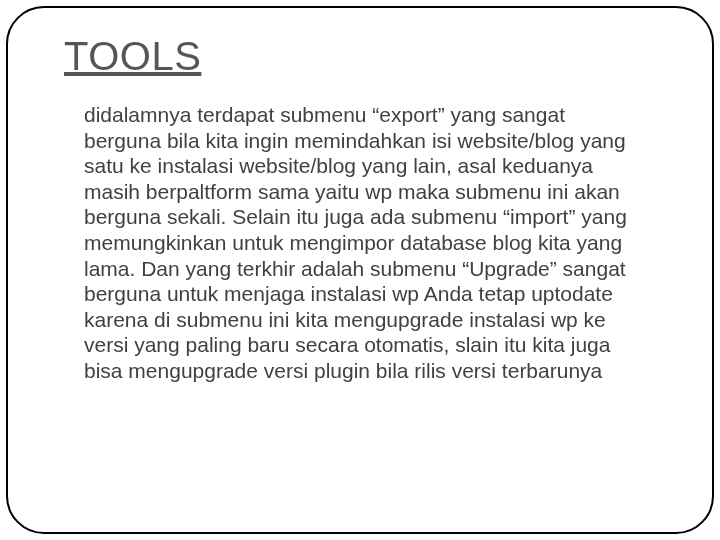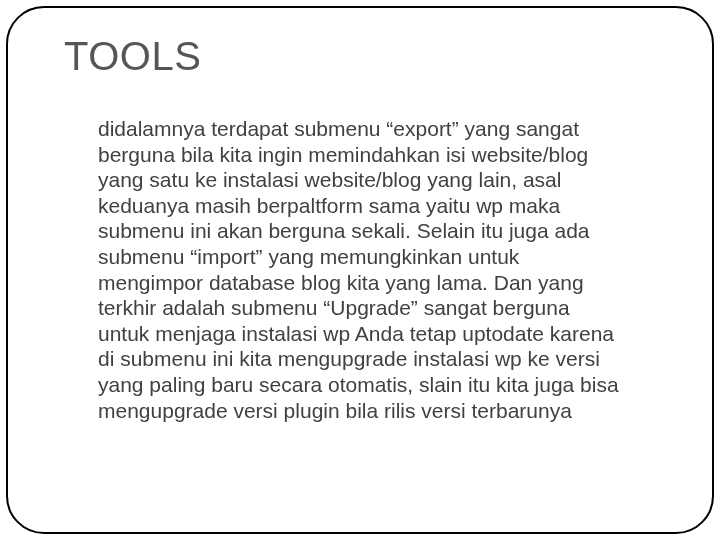--- a/index.html
+++ b/index.html
@@ -23,32 +23,33 @@
     box-sizing: border-box;
   }
   .title {
     position: absolute;
     top: 26px;
     left: 56px;
     font-size: 40px;
     font-weight: 400;
     color: #565656;
     letter-spacing: 0.5px;
+    text-decoration: underline;
   }
   .body {
     position: absolute;
     top: 92px;
     left: 74px;
     width: 560px;
     font-size: 21px;
     line-height: 1.22;
     color: #414141;
   }
   .body p {
-    margin: 16px;
+    margin: 2px;
   }
 </style>
 </head>
 <body>
 
 <div class="slide-frame">
   <div class="title">TOOLS</div>
   <div class="body">
     <p>didalamnya terdapat submenu “export” yang sangat berguna bila kita ingin memindahkan isi website/blog yang satu ke instalasi website/blog yang lain, asal keduanya masih berpaltform sama yaitu wp maka submenu ini akan berguna sekali. Selain itu juga ada submenu “import” yang memungkinkan untuk mengimpor database blog kita yang lama.
 Dan yang terkhir adalah submenu “Upgrade” sangat berguna untuk menjaga instalasi wp Anda tetap uptodate karena di submenu ini kita mengupgrade instalasi wp ke versi yang paling baru secara otomatis, slain itu kita juga bisa mengupgrade versi plugin bila rilis versi terbarunya</p>

